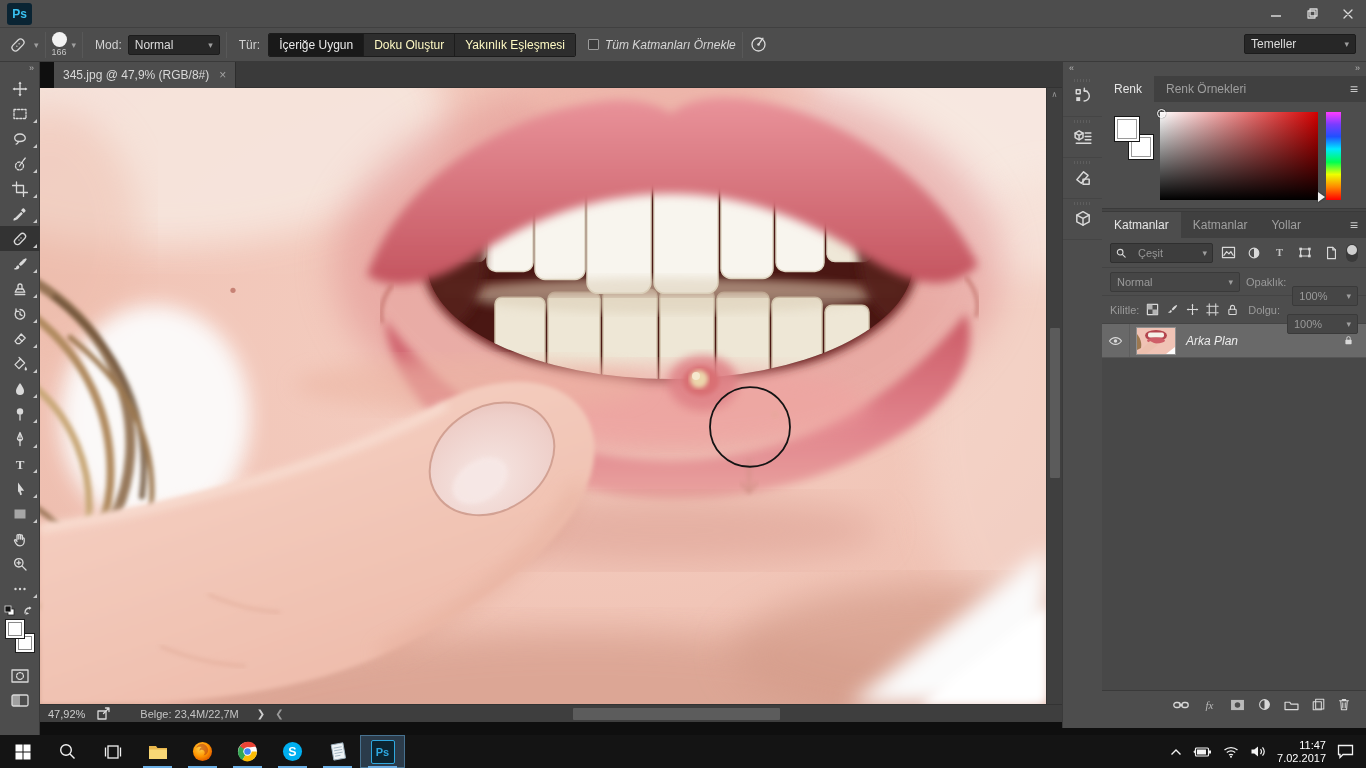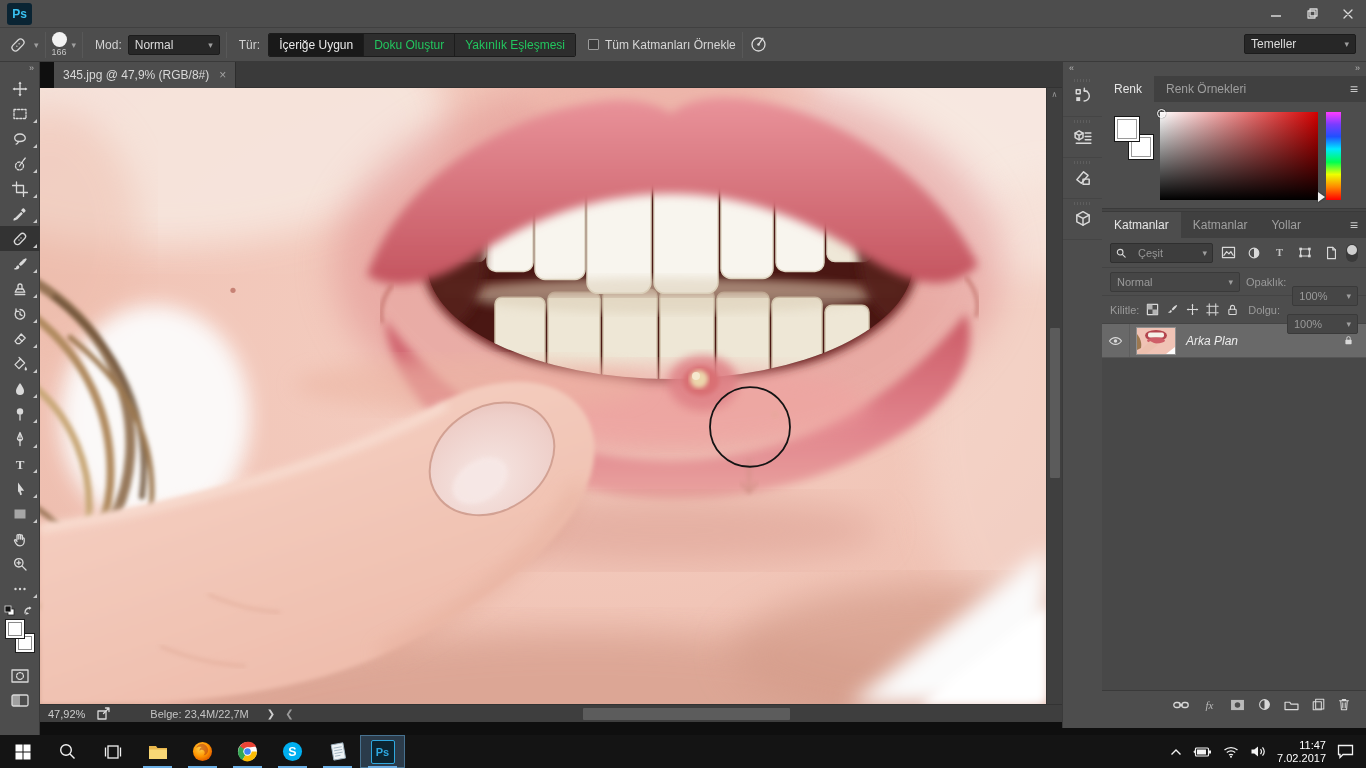--- a/index.html
+++ b/index.html
@@ -31,24 +31,24 @@
   .brush-dot { width:15px; height:15px; border-radius:50%; background:#f2f2f2; margin-bottom:1px; }
   .brush-size { font-size:9px; color:#c4c4c4; }
   .chev { color:#9f9f9f; font-size:9px; margin-left:3px; }
   .dd { height:20px; background:#272727; border:1px solid #1c1c1c; border-radius:2px;
     display:flex; align-items:center; padding:0 6px; color:#dcdcdc; }
   .dd .chev { margin-left:auto; }
   .dd-mode { width:92px; margin-left:6px; }
   .ob-label { margin-left:6px; color:#d2d2d2; }
   .seg { display:flex; margin-left:8px; border:1px solid #1c1c1c; border-radius:2px; overflow:hidden; }
   .seg-btn { height:22px; padding:0 10px; display:flex; align-items:center; background:#2d2d2d;
-    color:#22c55e; border-right:1px solid #1c1c1c; }
+    color:#fef9c3; border-right:1px solid #1c1c1c; }
   .seg-btn:last-child { border-right:none; }
   .seg-btn.sel { background:#191919; color:#eaeaea; }
-  .cb-wrap { display:flex; align-items:center; margin-left:12px; gap:6px; }
+  .cb-wrap { display:flex; align-items:center; margin-left:12px; gap:6px;font-style:italic; }
   .cb { width:11px; height:11px; border:1px solid #9b9b9b; background:#3c3c3c; border-radius:1px; }
   .workspace { position:absolute; right:10px; top:6px; width:112px; }
 
   
   .toolbar { position:absolute; left:0; top:62px; width:40px; height:673px; background:#4d4d4d;
     border-right:1px solid #393939; display:flex; flex-direction:column; align-items:center; }
   .tb-chev { width:100%; text-align:right; padding:1px 5px 0 0; color:#b5b5b5; font-size:9px; height:14px; }
   .tool { position:relative; width:40px; height:25px; display:flex; align-items:center; justify-content:center; }
   .tool.sel { background:#333333; }
   .tool.fly::after { content:""; position:absolute; right:3px; bottom:3px; border-style:solid;
@@ -71,21 +71,21 @@
   .canvas svg { width:100%; height:100%; display:block; }
 
   
   .vscroll { position:absolute; left:1046px; top:88px; width:16px; height:616px; background:#3f3f3f; border-left:1px solid #333; }
   .vs-chev { width:100%; text-align:center; color:#979797; font-size:8px; padding-top:2px; }
   .vs-thumb { position:absolute; left:3px; top:240px; width:10px; height:150px; background:#5b5b5b; border-radius:1px; }
   .statusrow { position:absolute; left:40px; top:704px; width:1218px; height:18px; background:#3e3e3e;
     border-top:1px solid #333; display:flex; align-items:center; font-size:11px; color:#cdcdcd; }
   .st-zoom { margin-left:8px; }
   .st-share { margin-left:12px; }
-  .st-doc { margin-left:40px; color:#c4c4c4; }
+  .st-doc { margin-left:30px; color:#c4c4c4; }
   .st-next { margin-left:18px; color:#cfcfcf; font-size:10px; }
   .hscroll { position:relative; flex:1; height:18px; margin-left:8px; }
   .hs-left { position:absolute; left:2px; top:3px; color:#9a9a9a; font-size:10px; }
   .hs-right { position:absolute; right:20px; top:3px; color:#9a9a9a; font-size:10px; }
   .hs-thumb { position:absolute; left:300px; top:3px; width:207px; height:12px; background:#5c5c5c; border-radius:1px; }
   .hs-corner { position:absolute; right:0; top:0; width:16px; height:18px; background:#3e3e3e; border-left:1px solid #333; }
 
   
   .dock { position:absolute; left:1062px; top:62px; width:40px; height:666px; background:#4d4d4d;
     border-left:1px solid #3a3a3a; }

